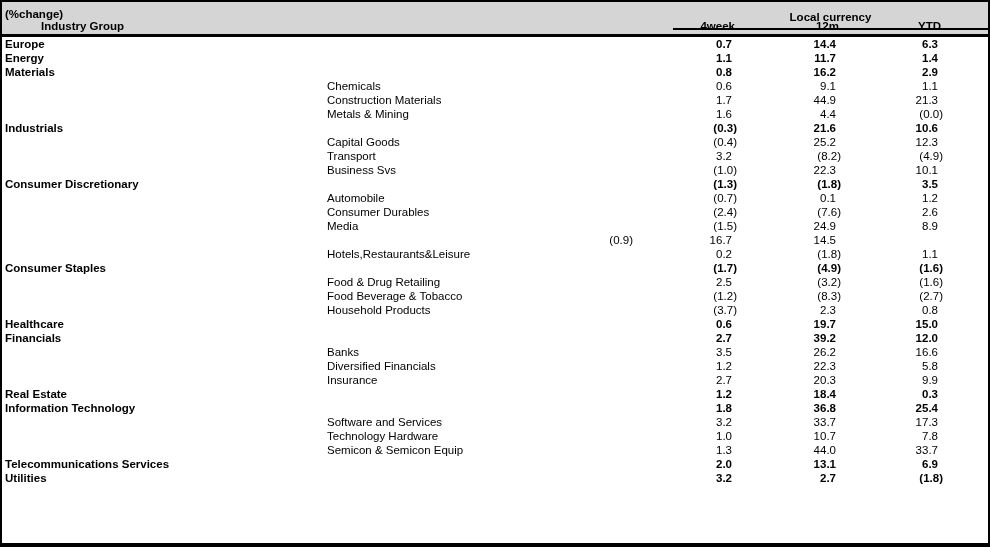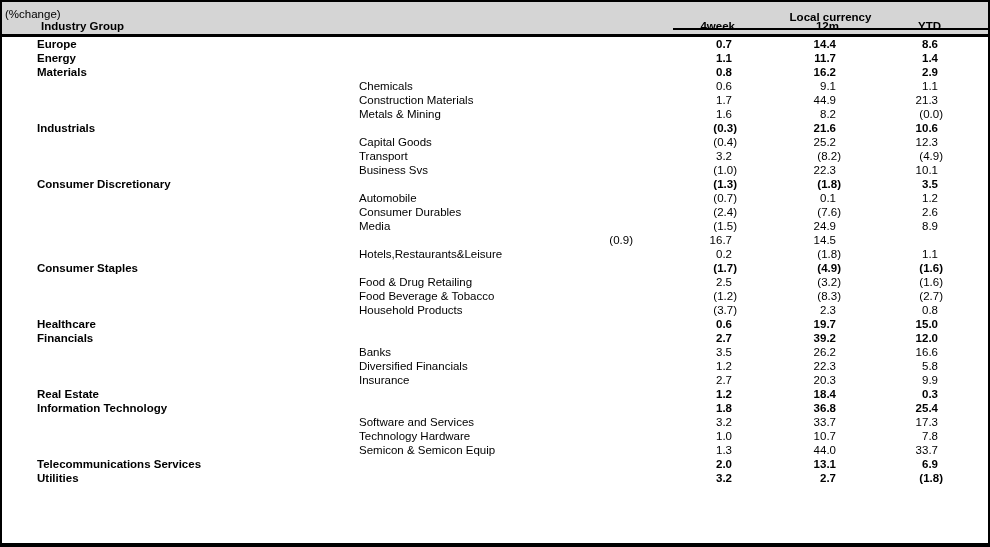--- a/index.html
+++ b/index.html
@@ -20,33 +20,33 @@
     overflow: hidden;
   }
   .hrow {
     background: var(--hdr-bg, #d5d5d5);
     height: 16px;
     display: grid;
     align-items: center;
   }
   .hrow1 { grid-template-columns: 1fr 315px; }
   .hrow2 { grid-template-columns: 1fr 104px 104px 102px 45px; font-weight: bold; padding-left: 36px; }
-  .unit { padding-left: 3px; font-weight: normal; }
+  .unit { padding-left: 3px; font-weight: bold; }
   .lc {
     font-weight: bold;
     height: 100%;
     box-sizing: border-box;
     display: flex; align-items: center; justify-content: center;
     border-bottom: 2px solid #000;
     margin-top: 8px;
   }
   .ihdr { padding-left: 3px; white-space: nowrap; }
   .ch { text-align: right; padding-right: 2px; }
   .sep { height: 3px; background: #000; }
-  .tbody { display: flex; flex-direction: column; height: 398px; padding-left: 32px; }
+  .tbody { display: flex; flex-direction: column; height: 398px; }
   .row {
     flex: 1;
     display: grid;
     grid-template-columns: 1fr 104px 104px 102px 45px;
     align-items: center;
   }
   .row.grp { font-weight: bold; }
   .lbl { padding-left: 3px; white-space: nowrap; overflow: hidden; }
   .row.sub .lbl { padding-left: 325px; }
   .val { text-align: right; white-space: nowrap; }
@@ -71,21 +71,21 @@
     <div class="cell"></div>
   </div>
 
   <div class="sep"></div>
 
   <div class="tbody">
       <div class="row grp">
     <div class="cell lbl">Europe</div>
     <div class="cell val pos">0.7</div>
     <div class="cell val pos">14.4</div>
-    <div class="cell val pos">8.6</div>
+    <div class="cell val pos">6.3</div>
     <div class="cell"></div>
   </div>
       <div class="row grp">
     <div class="cell lbl">Energy</div>
     <div class="cell val pos">1.1</div>
     <div class="cell val pos">11.7</div>
     <div class="cell val pos">1.4</div>
     <div class="cell"></div>
   </div>
       <div class="row grp">
@@ -105,21 +105,21 @@
       <div class="row sub">
     <div class="cell lbl">Construction Materials</div>
     <div class="cell val pos">1.7</div>
     <div class="cell val pos">44.9</div>
     <div class="cell val pos">21.3</div>
     <div class="cell"></div>
   </div>
       <div class="row sub">
     <div class="cell lbl">Metals &amp; Mining</div>
     <div class="cell val pos">1.6</div>
-    <div class="cell val pos">8.2</div>
+    <div class="cell val pos">4.4</div>
     <div class="cell val">(0.0)</div>
     <div class="cell"></div>
   </div>
       <div class="row grp">
     <div class="cell lbl">Industrials</div>
     <div class="cell val">(0.3)</div>
     <div class="cell val pos">21.6</div>
     <div class="cell val pos">10.6</div>
     <div class="cell"></div>
   </div>

